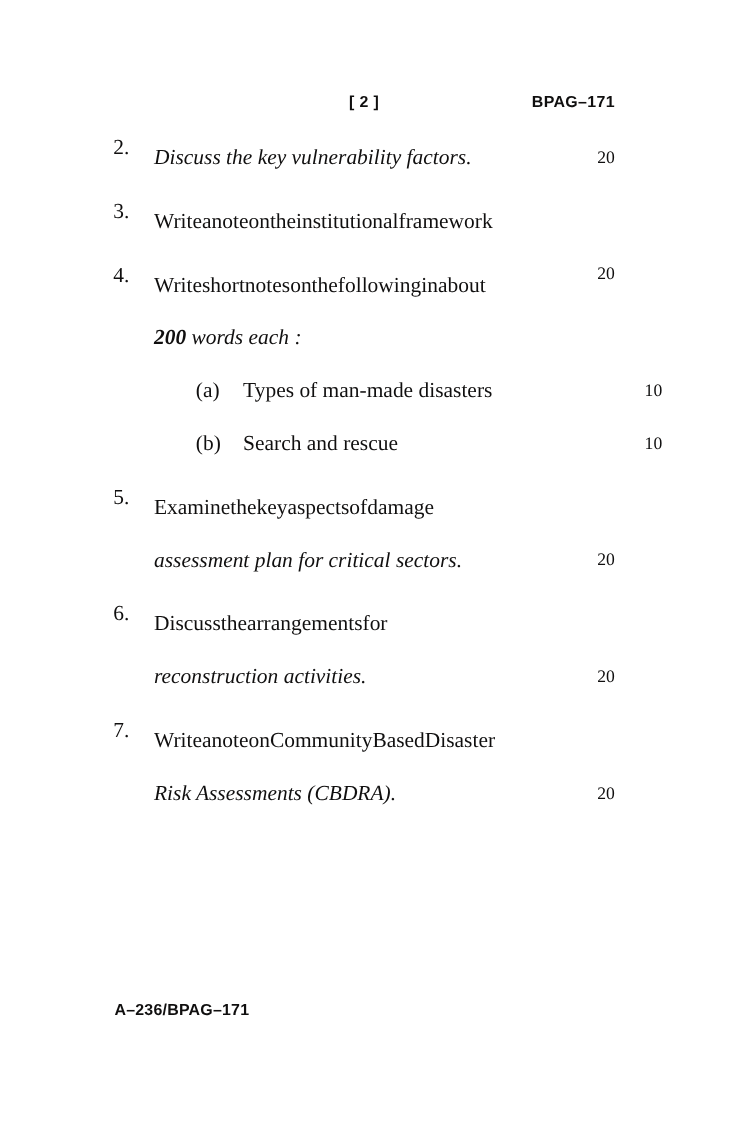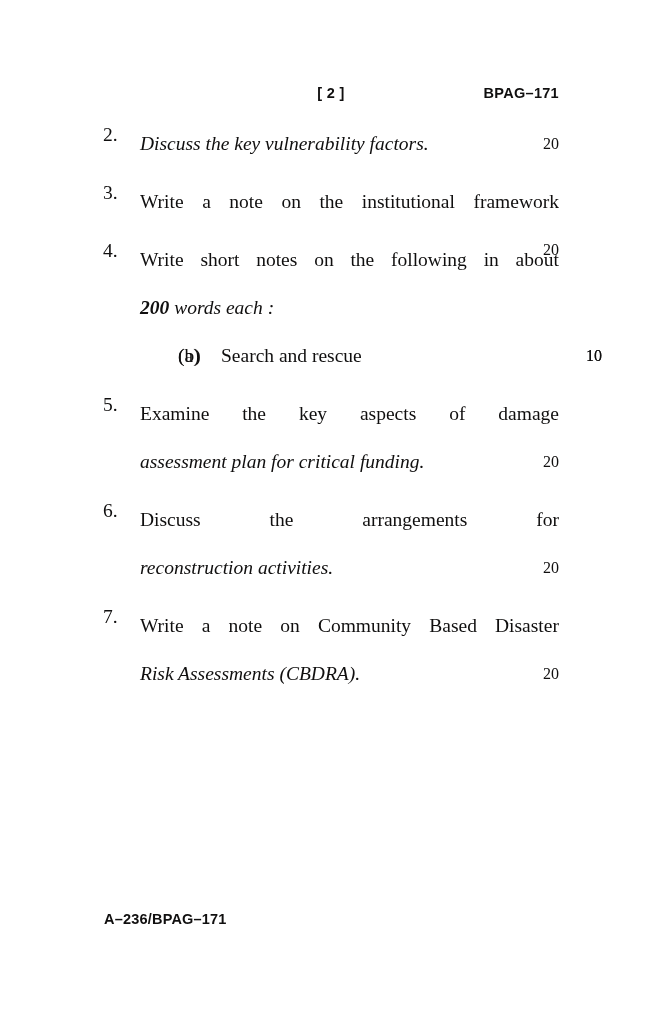--- a/index.html
+++ b/index.html
@@ -69,21 +69,20 @@
     width: 419px;
   }
   .q-line {
     position: relative;
     font-size: 19.5px;
     line-height: 48px;
     white-space: nowrap;
   }
   .q-line.justify {
     display: flex;
-    justify-content: space-between;
     white-space: normal;
   }
   .q-line.justify > span { display: inline-block; }
 
   .q-text { display: inline-block; font-style: italic; }
   .marks {
     position: absolute;
     right: 0;
     top: 0;
     font-size: 16px;
@@ -176,39 +175,39 @@
             <span>on</span>
             <span>the</span>
             <span>following</span>
             <span>in</span>
             <span>about</span>
           </div>
           <div class="q-line"><span class="q-text"><b class="strong">200</b> words each :</span></div>
         </div>
         <div class="sub-item">
           <div class="sub-label">(a)</div>
-          <div class="sub-line"><span class="marks">10</span></div>
+          <div class="sub-line"><span>Types of man-made disasters</span><span class="marks">10</span></div>
         </div>
         <div class="sub-item">
           <div class="sub-label">(b)</div>
           <div class="sub-line"><span>Search and rescue</span><span class="marks">10</span></div>
         </div>
       </div>
       <div class="q-item">
         <div class="q-num">5.</div>
         <div class="q-body">
           <div class="q-line justify">
             <span>Examine</span>
             <span>the</span>
             <span>key</span>
             <span>aspects</span>
             <span>of</span>
             <span>damage</span>
           </div>
-          <div class="q-line"><span class="q-text">assessment plan for critical funding.</span><span class="marks">20</span></div>
+          <div class="q-line"><span class="q-text">assessment plan for critical sectors.</span><span class="marks">20</span></div>
         </div>
       </div>
       <div class="q-item">
         <div class="q-num">6.</div>
         <div class="q-body">
           <div class="q-line justify">
             <span>Discuss</span>
             <span>the</span>
             <span>arrangements</span>
             <span>for</span>

